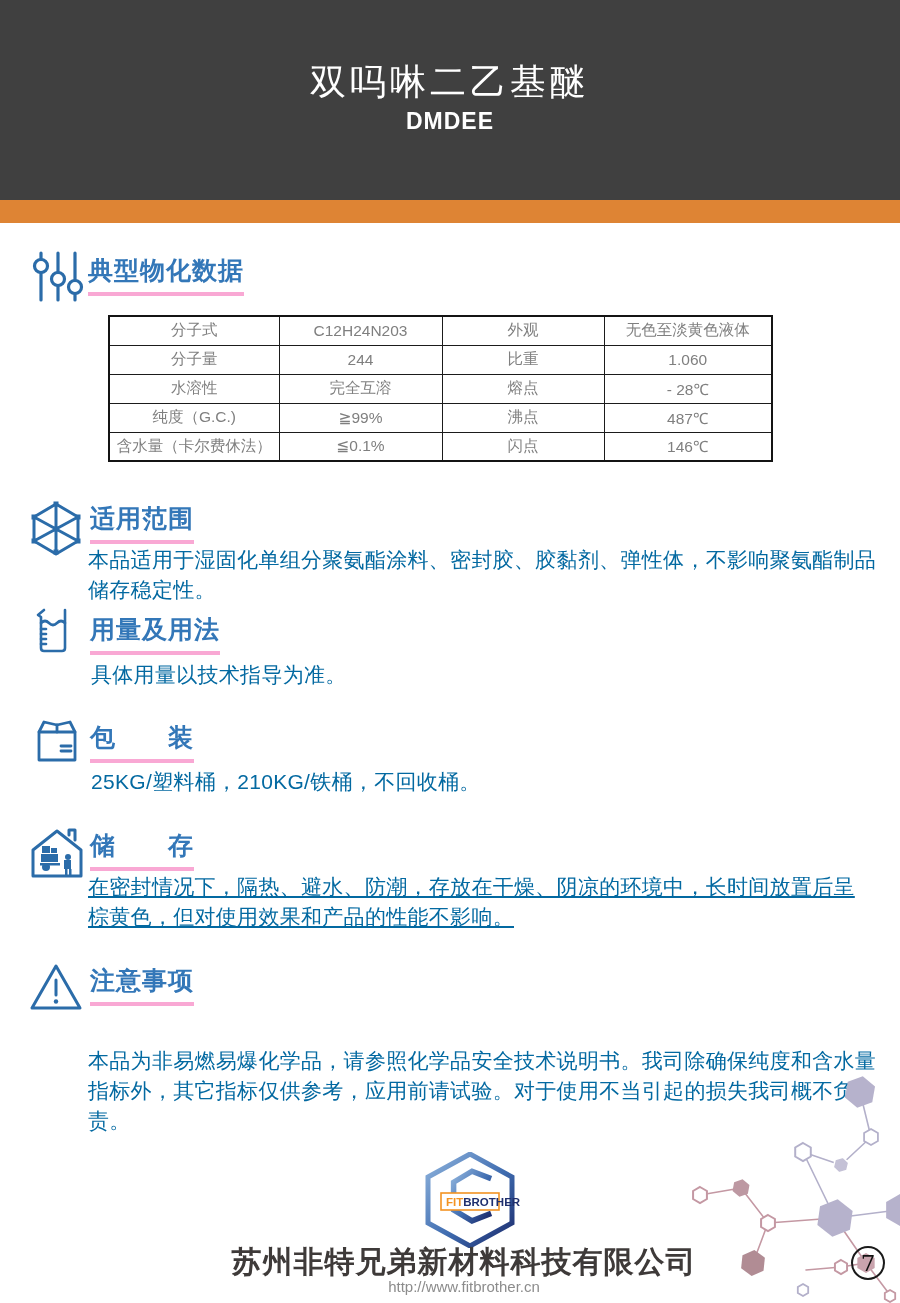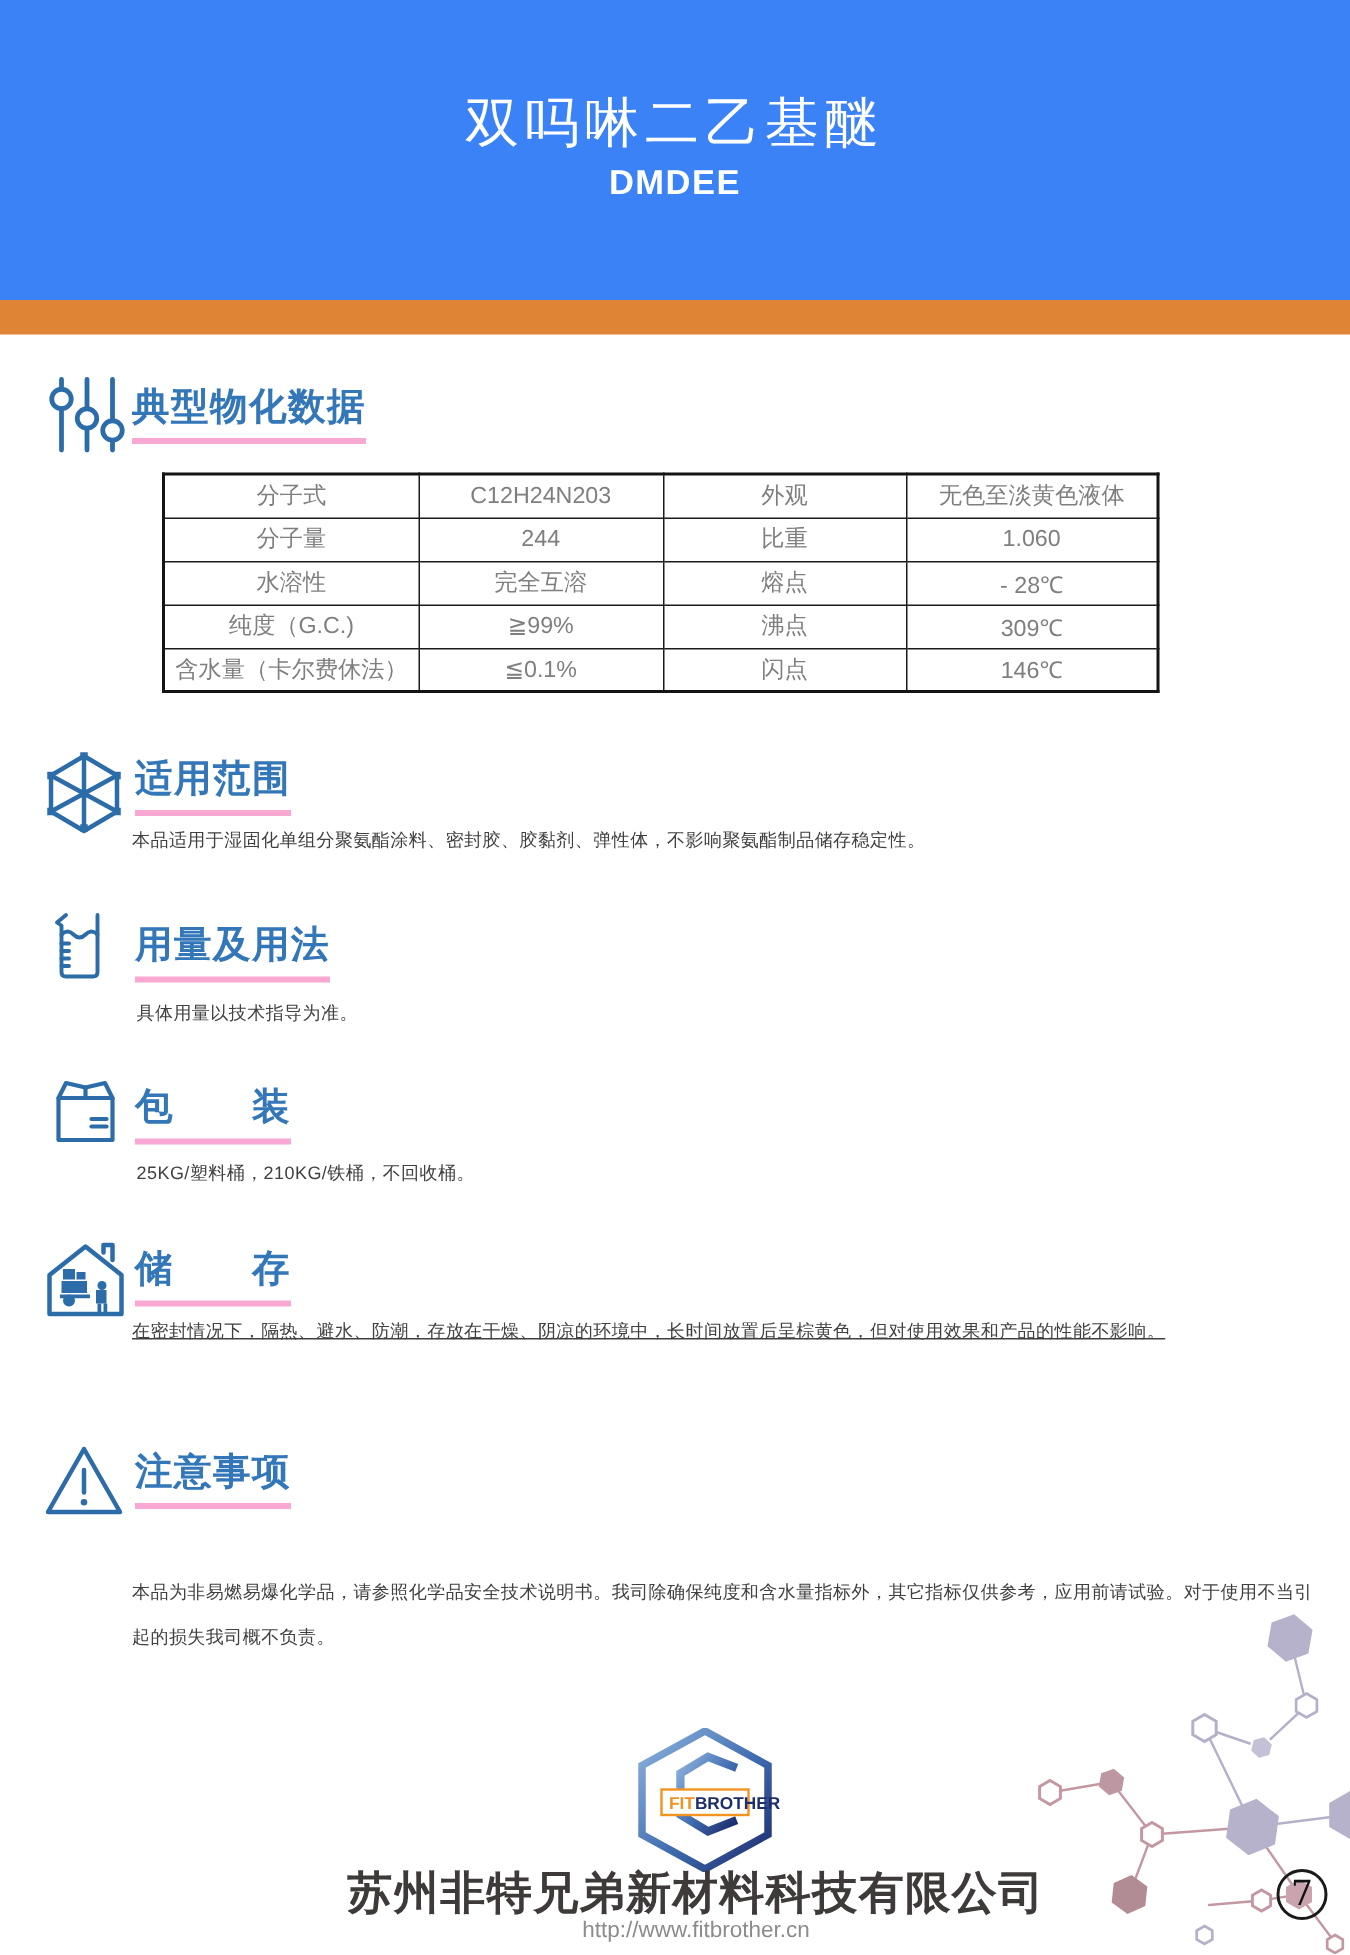--- a/index.html
+++ b/index.html
@@ -1,32 +1,32 @@
 <!DOCTYPE html>
 <html><head>
 <meta charset="utf-8">
 <style>
   * { margin:0; padding:0; box-sizing:border-box; }
   html,body { background:#fff; }
   body { font-family:"Liberation Sans", sans-serif; }
   .page { position:relative; width:900px; height:1303px; margin:0 auto; background:#ffffff; overflow:hidden; }
 
   
-  .header { position:absolute; left:0; top:0; width:900px; height:200px; background:#3b82f6; }
+  .header { position:absolute; left:0; top:0; width:900px; height:200px; background:#404040; }
   .header-title { position:absolute; left:0; top:58px; width:100%; text-align:center;
                   color:#ffffff; font-size:36px; letter-spacing:4px; font-weight:400; }
   .header-sub   { position:absolute; left:0; top:108px; width:100%; text-align:center;
                   color:#ffffff; font-size:23px; font-weight:bold; letter-spacing:1px; }
   .orange-bar { position:absolute; left:0; top:200px; width:900px; height:23px; background:#de8434; }
 
   
   .sec-icon { position:absolute; }
   .sec-title { position:absolute; font-size:25px; font-weight:bold; color:#3377b8;
                border-bottom:4px solid #f9a8d4; padding-bottom:5px; letter-spacing:1px; }
-  .sec-body { position:absolute; font-size:12px; color:#404040; letter-spacing:0.3px; line-height:30px; }
+  .sec-body { position:absolute; font-size:21px; color:#0369a1; letter-spacing:0.3px; line-height:30px; }
 
   
   .phys-table { position:absolute; left:88px; top:315px; width:663px;
                 border-collapse:collapse; table-layout:fixed; border:2px solid #141414;margin-left:20px; }
   .phys-table td { border:1.5px solid #1b1b1b; height:29px; text-align:center;
                    font-size:15.5px; color:#7f7f7f; padding:0 2px; overflow:hidden; white-space:nowrap; }
 
   
   .logo-svg { position:absolute; left:420px; top:1152px; }
   .company { position:absolute; left:0; top:1242px; width:100%; text-align:center;
@@ -87,21 +87,21 @@
         <tr>
           <td>水溶性</td>
           <td>完全互溶</td>
           <td>熔点</td>
           <td>- 28℃</td>
         </tr>
         <tr>
           <td>纯度（G.C.)</td>
           <td>≧99%</td>
           <td>沸点</td>
-          <td>309℃</td>
+          <td>487℃</td>
         </tr>
         <tr>
           <td>含水量（卡尔费休法）</td>
           <td>≦0.1%</td>
           <td>闪点</td>
           <td>146℃</td>
         </tr>
       </tbody>
   </table>
 

